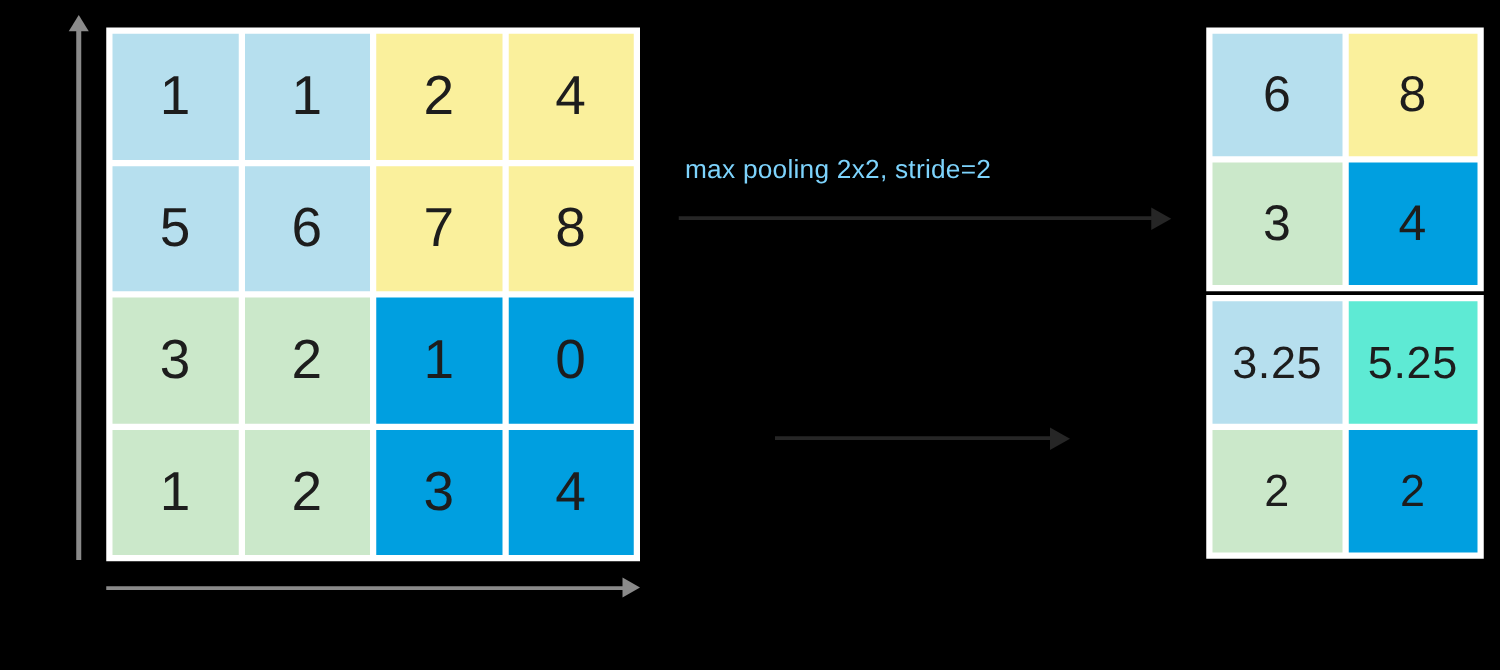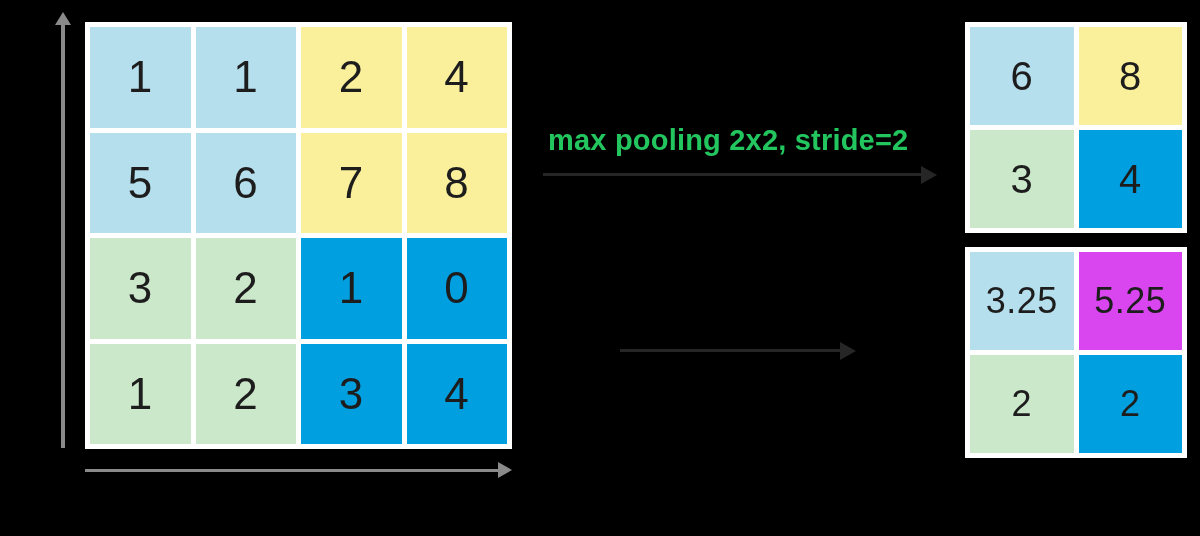--- a/index.html
+++ b/index.html
@@ -95,38 +95,37 @@
     height: 211px;
     grid-template-columns: repeat(2, 1fr);
     grid-template-rows: repeat(2, 1fr);
     gap: 5px;
     padding: 5px;
   }
   #maxpool-matrix .cell { font-size: 40px; }
 
   #avgpool-matrix {
     left: 965px;
-    top: 247px;
+    top: 236px;
     width: 222px;
     height: 211px;
     grid-template-columns: repeat(2, 1fr);
     grid-template-rows: repeat(2, 1fr);
     gap: 5px;
     padding: 5px;
   }
   #avgpool-matrix .cell { font-size: 36px; }
 
   
   .op-label {
     position: absolute;
-    color: #22c55e;
-    font-size: 29px;
+    color: #7dd3fc;
+    font-size: 21px;
     white-space: nowrap;
     letter-spacing: 0.2px;
-    font-weight: bold;
   }
   .op-arrow-line {
     position: absolute;
     height: 3px;
     background: #262626;
   }
   .op-arrow-head {
     position: absolute;
     width: 0; height: 0;
     border-top: 9px solid transparent;
@@ -180,18 +179,18 @@
 
   <div class="matrix" id="maxpool-matrix">
       <div class="cell" style="background: rgb(182, 223, 238);">6</div>
       <div class="cell" style="background: rgb(250, 240, 156);">8</div>
       <div class="cell" style="background: rgb(203, 232, 202);">3</div>
       <div class="cell" style="background: rgb(0, 159, 224);">4</div>
     </div>
 
   <div class="matrix" id="avgpool-matrix">
       <div class="cell" style="background: rgb(182, 223, 238);">3.25</div>
-      <div class="cell" style="background: #d946ef;">5.25</div>
+      <div class="cell" style="background: #5eead4;">5.25</div>
       <div class="cell" style="background: rgb(203, 232, 202);">2</div>
       <div class="cell" style="background: rgb(0, 159, 224);">2</div>
     </div>
 
 </div>
 
 </body></html>

